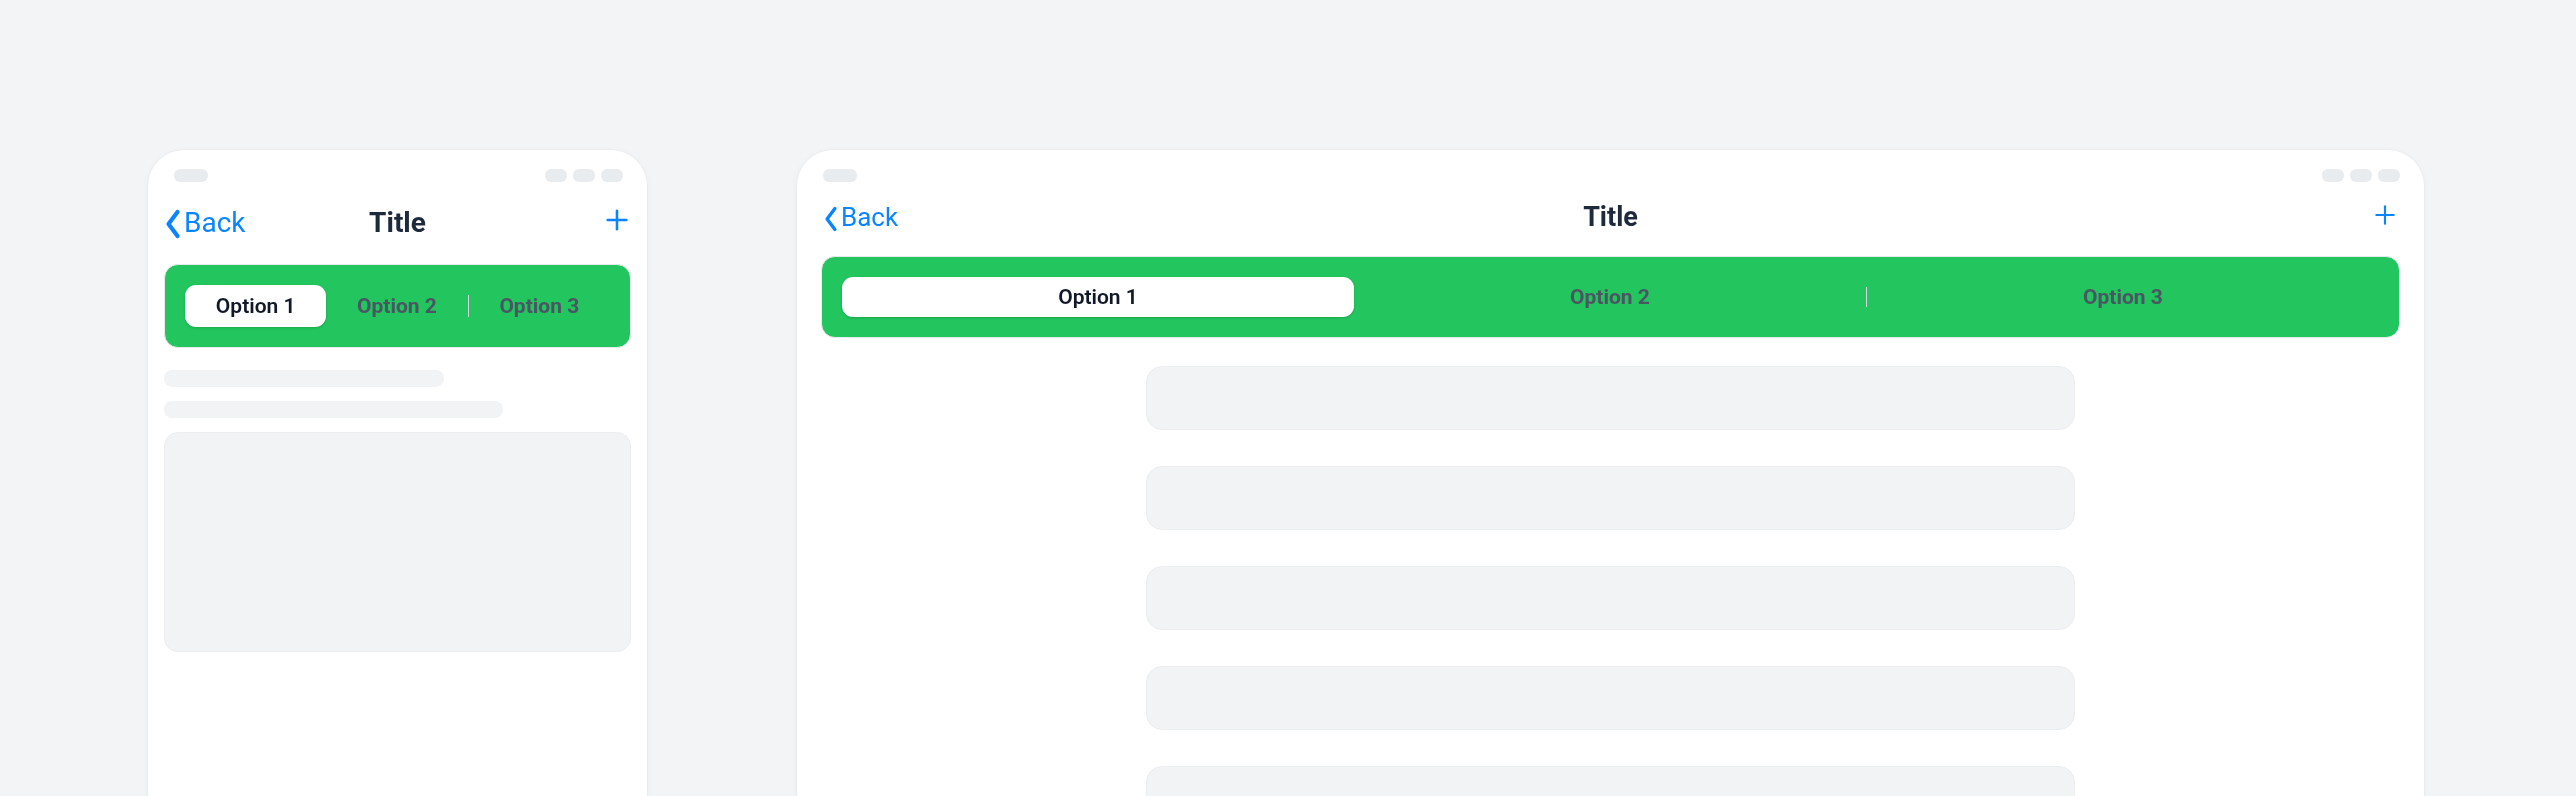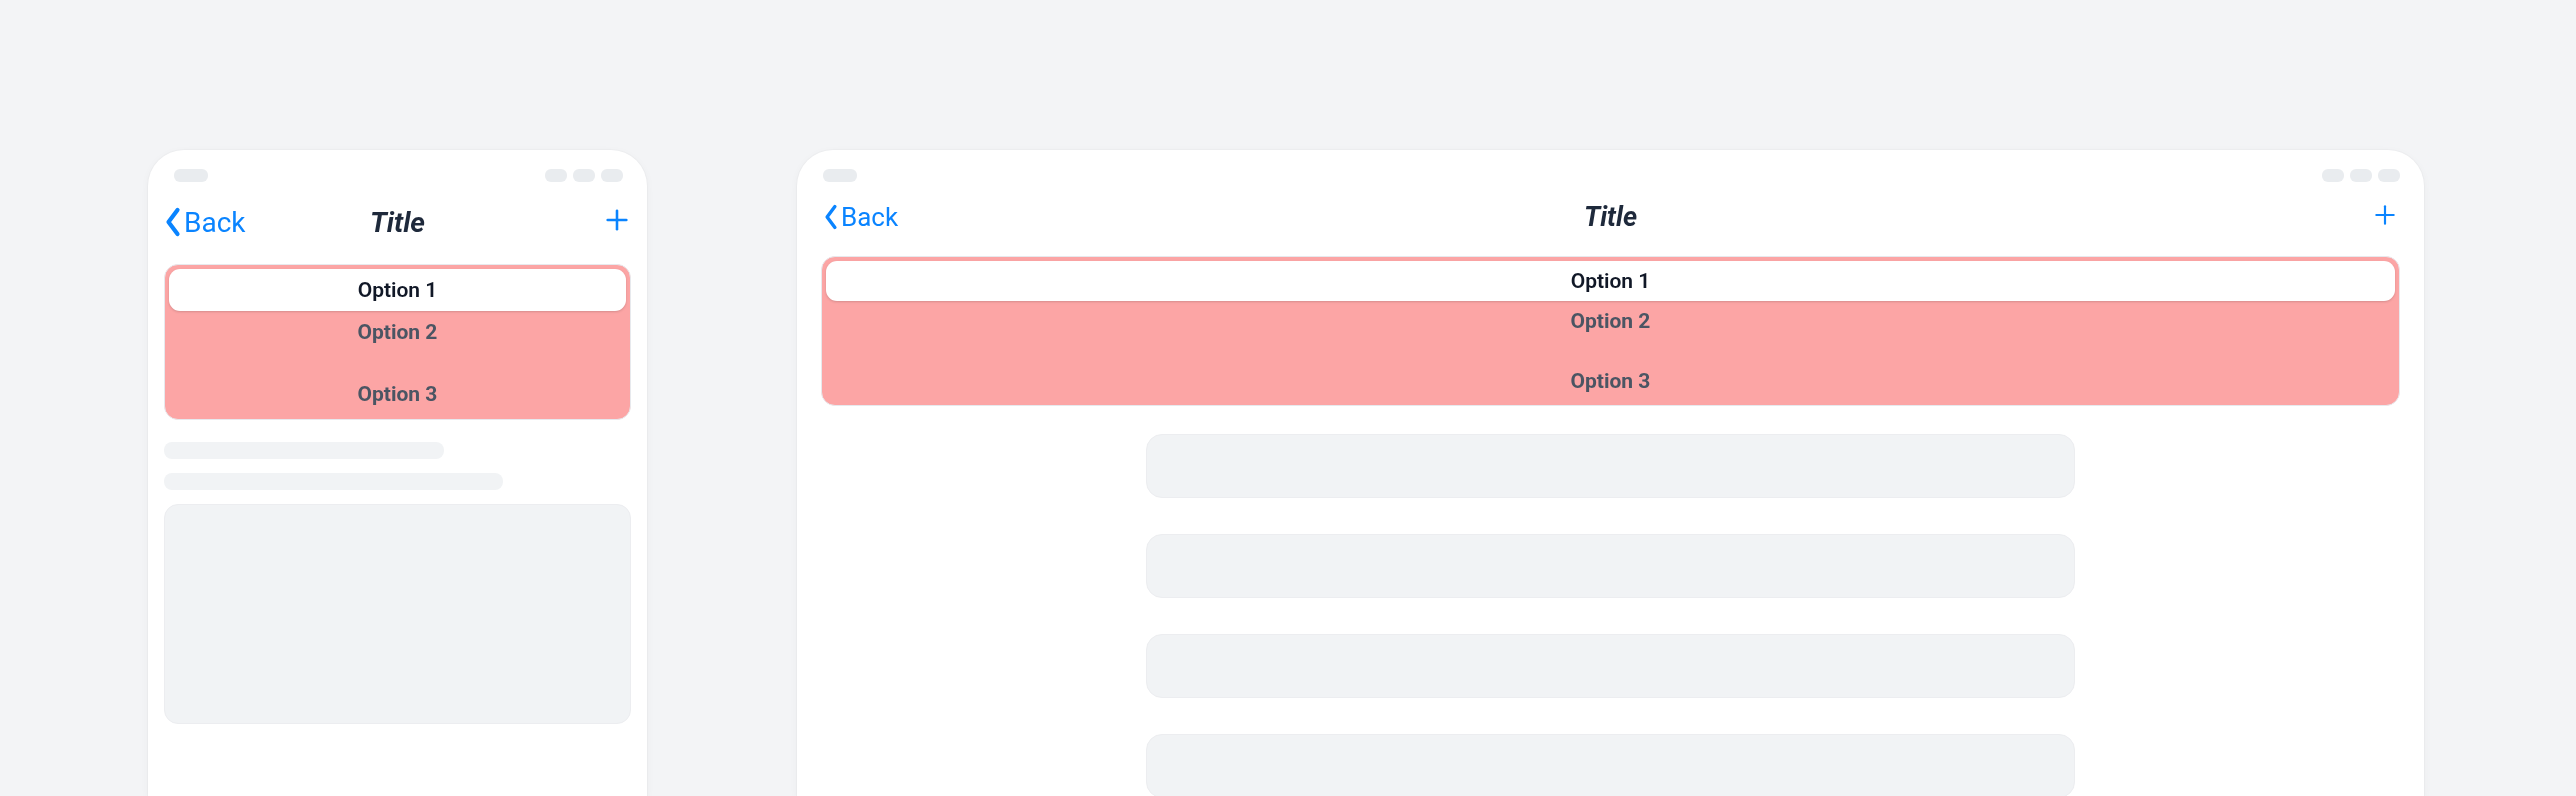--- a/index.html
+++ b/index.html
@@ -81,21 +81,21 @@
       height: 60px;
     }
     
     .tablet .nav-bar {
       padding: 0 26px;
       height: 50px;
     }
     
     .nav-back {
       display: flex;
-      align-items: center;
+      align-items: flex-end;
       color: #0a84ff;
       font-size: 27px;
       cursor: pointer;
       gap: 2px;
     }
     
     .phone .nav-back {
       font-size: 28px;
     }
     
@@ -117,21 +117,20 @@
       width: 16px;
       height: 26px;
     }
     
     .nav-title {
       position: absolute;
       left: 50%;
       transform: translateX(-50%);
       font-weight: 700;
       color: #1f2937;
-      font-style: italic;
     }
     
     .phone .nav-title {
       font-size: 28px;
       color: #1e293b;
     }
     
     .tablet .nav-title {
       font-size: 27px;
       color: #1e293b;
@@ -158,26 +157,25 @@
     .segmented-container {
       padding: 12px 16px;
     }
     
     .tablet .segmented-container {
       padding: 14px 24px 10px;
     }
     
     .segmented {
       display: flex;
-      background: #fca5a5;
+      background: #22c55e;
       border-radius: 14px;
-      padding: 4px;
+      padding: 20px;
       position: relative;
       border: 1px solid #e7e9ed;
-      flex-direction: column;
     }
     
     .tablet .segmented {
       border-radius: 14px;
     }
     
     .segment {
       flex: 1;
       text-align: center;
       padding: 10px 0;

